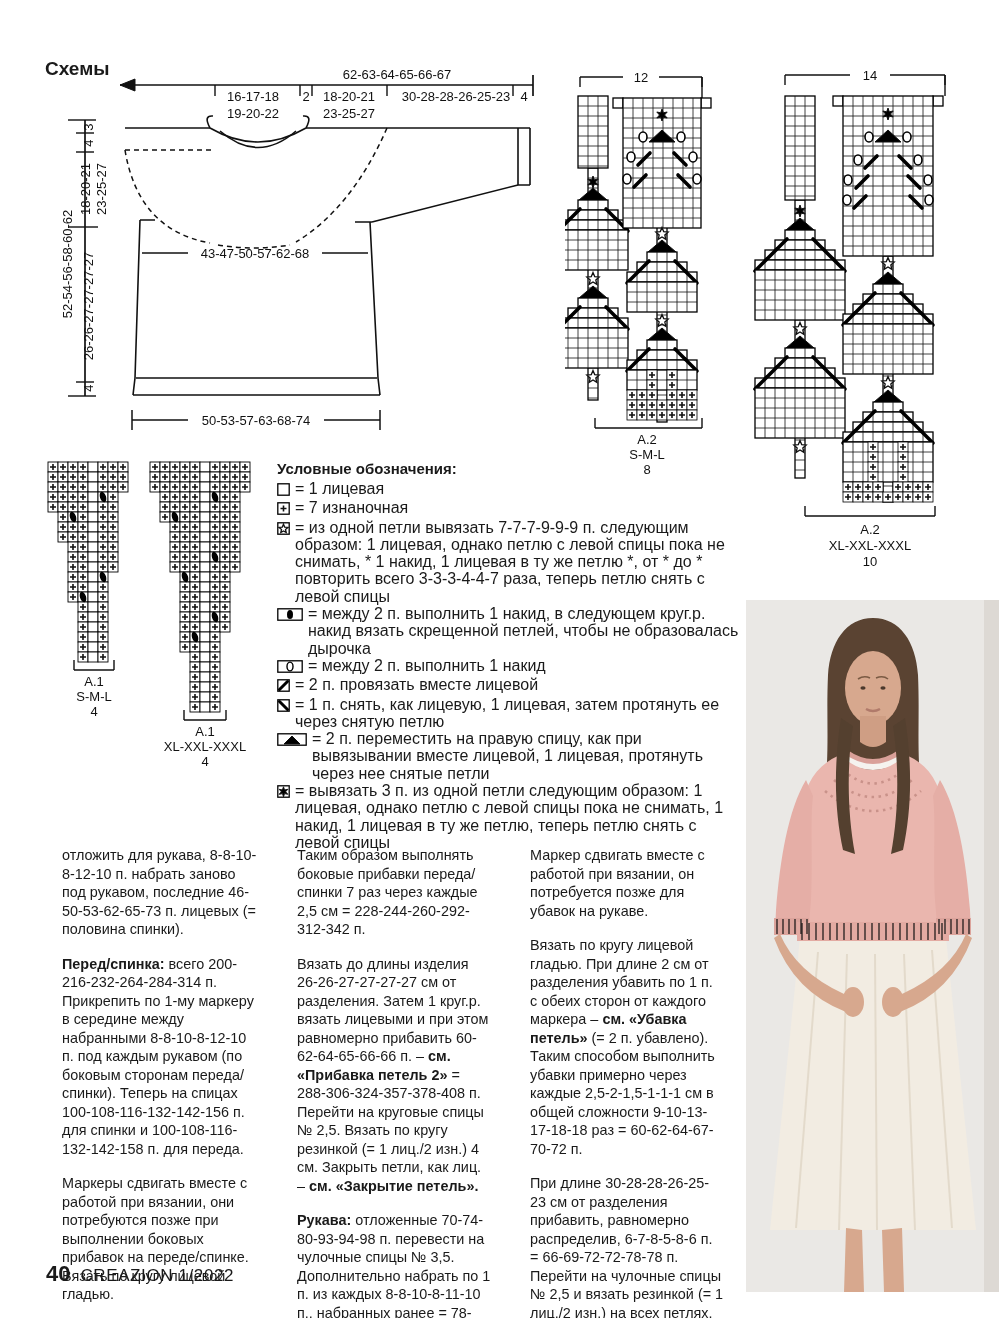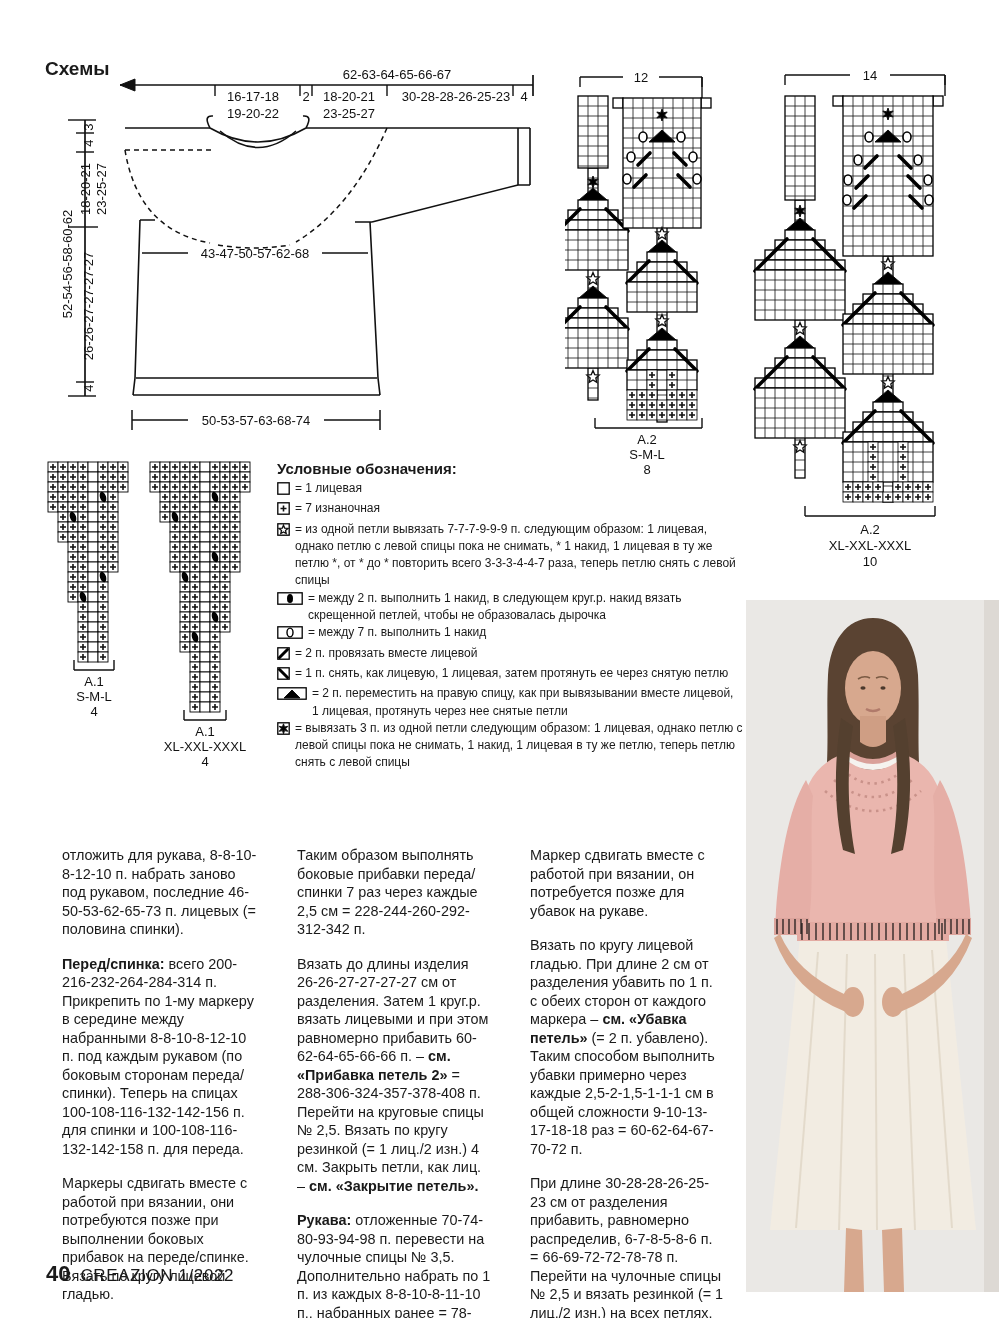--- a/index.html
+++ b/index.html
@@ -6,21 +6,21 @@
   body{width:999px;height:1318px;position:relative;overflow:hidden;
        font-family:"Liberation Sans","DejaVu Sans",sans-serif;color:#1a1a1a;}
   .abs{position:absolute;}
   #section-label{left:45px;top:58px;font-size:19px;font-weight:bold;}
   svg text{font-family:"Liberation Sans","DejaVu Sans",sans-serif;fill:#111;}
   .ml{font-size:13px;}
   .cl{font-size:13px;text-anchor:middle;}
   
   #legend{left:277px;top:460px;width:466px;}
   #legend-title{font-size:15px;font-weight:bold;margin:0 0 3px 0;}
-  .li{display:flex;align-items:flex-start;font-size:12px;line-height:17.3px;}
+  .li{display:flex;align-items:flex-start;font-size:16px;line-height:17.3px;}
   .ls{flex:0 0 auto;margin:2px 5px 0 0;display:inline-block;}
   .lt{flex:1 1 auto;}
   
   .col{font-size:14.4px;line-height:18.5px;text-align:left;}
   .col p{margin:16px;}
   .b{font-weight:bold;}
   #col1{left:46px;top:830px;width:228px;}
   #col2{left:281px;top:830px;width:226px;}
   #col3{left:514px;top:830px;width:226px;}
   
@@ -1228,21 +1228,21 @@
             <rect x="0.8" y="0.8" width="24.4" height="11.4" fill="#fff" stroke="#000" stroke-width="1.3"></rect>
             <ellipse cx="13" cy="6.5" rx="3" ry="4.6" fill="#000"></ellipse>
           </svg></span>
         <span class="lt">= между 2 п. выполнить 1 накид, в следующем круг.р. накид вязать скрещенной петлей, чтобы не образовалась дырочка</span>
       </div>
       <div class="li">
         <span class="ls"><svg width="26" height="13" viewBox="0 0 26 13">
             <rect x="0.8" y="0.8" width="24.4" height="11.4" fill="#fff" stroke="#000" stroke-width="1.3"></rect>
             <ellipse cx="13" cy="6.5" rx="3" ry="4.4" fill="#fff" stroke="#000" stroke-width="1.4"></ellipse>
           </svg></span>
-        <span class="lt">= между 7 п. выполнить 1 накид</span>
+        <span class="lt">= между 2 п. выполнить 1 накид</span>
       </div>
       <div class="li">
         <span class="ls"><svg width="13" height="13" viewBox="0 0 13 13">
             <rect x="0.8" y="0.8" width="11.4" height="11.4" fill="#fff" stroke="#000" stroke-width="1.3"></rect>
             <line x1="2.5" y1="10.5" x2="10.5" y2="2.5" stroke="#000" stroke-width="3" stroke-linecap="round"></line>
           </svg></span>
         <span class="lt">= 2 п. провязать вместе лицевой</span>
       </div>
       <div class="li">
         <span class="ls"><svg width="13" height="13" viewBox="0 0 13 13">

